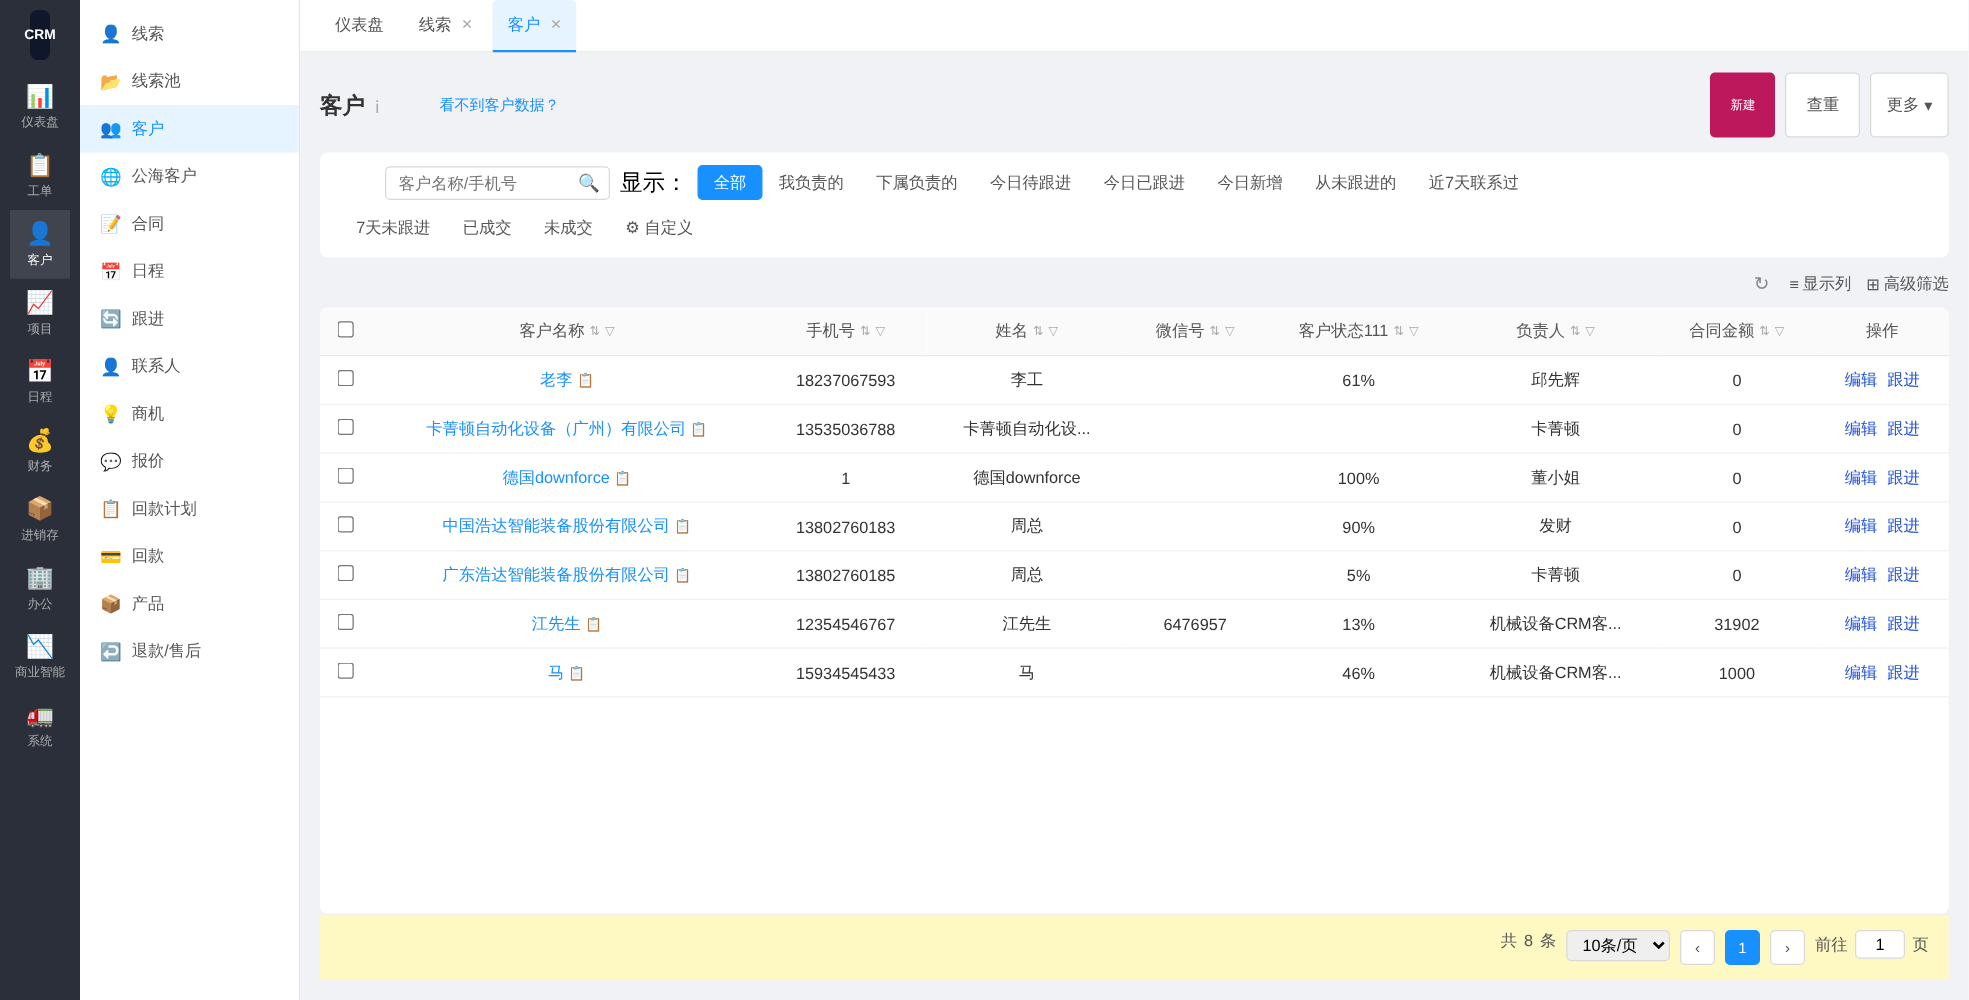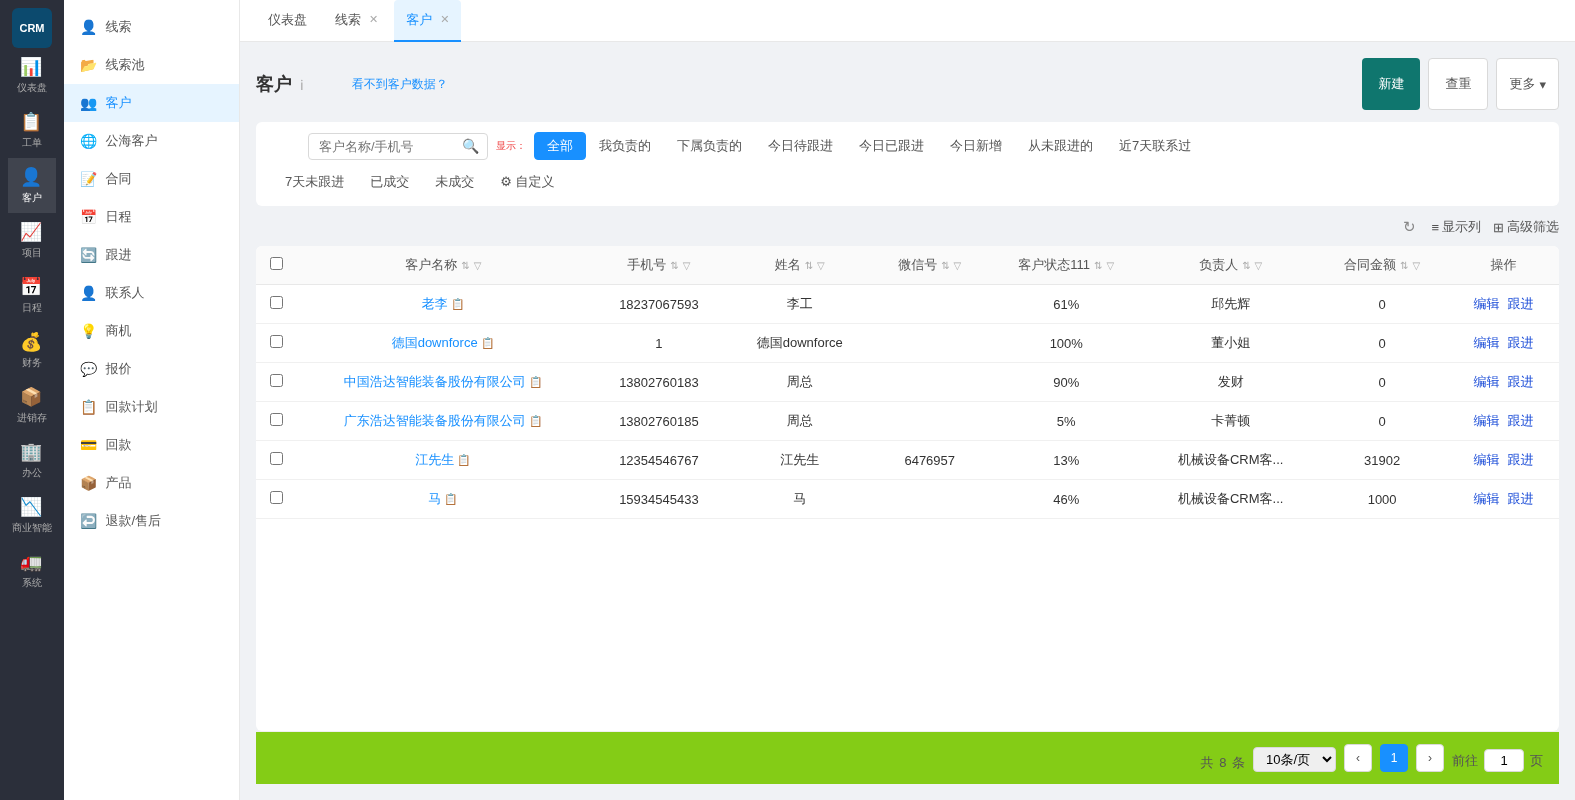--- a/index.html
+++ b/index.html
@@ -11,26 +11,26 @@
       background: #2b2f3a;
       display: flex;
       flex-direction: column;
       align-items: center;
       padding-top: 8px;
       flex-shrink: 0;
       height: 800px;
       overflow-y: auto;
     }
     .icon-sidebar .logo {
-      width: 40px; height: 40px;
-      background: #0c4a6e;
+      width: 16px; height: 40px;
+      background: #0f172a;
       border-radius: 6px;
       display: flex; align-items: center; justify-content: center;
       color: white; font-weight: bold; font-size: 11px;
-      margin-bottom: 0;
+      margin-bottom: 10px;
     }
     .icon-sidebar-item {
       display: flex; flex-direction: column; align-items: center;
       color: #aaa; cursor: pointer; padding: 8px 4px; width: 100%;
       font-size: 10px; gap: 3px;
     }
     .icon-sidebar-item:hover, .icon-sidebar-item.active { color: white; background: rgba(255,255,255,0.1); }
     .icon-sidebar-item .icon-shape { font-size: 18px; }
 
     
@@ -90,34 +90,34 @@
 
     
     .page-header {
       display: flex; align-items: center; justify-content: space-between;
       margin-bottom: 12px;
     }
     .page-title-area { display: flex; align-items: center; gap: 8px; }
     .page-title { font-size: 18px; font-weight: 600; }
     .page-hint { color: #1890ff; font-size: 12px; cursor: pointer; margin-left: 40px; }
     .page-actions { display: flex; gap: 8px; }
-    .btn-primary { background: #0f766e; color: white; border: none; border-radius: 4px; padding: 1px 16px; cursor: pointer; font-size: 13px; }
+    .btn-primary { background: #be185d; color: white; border: none; border-radius: 4px; padding: 1px 16px; cursor: pointer; font-size: 10px; }
     .btn-default { background: white; color: #555; border: 1px solid #d9d9d9; border-radius: 4px; padding: 6px 16px; cursor: pointer; font-size: 13px; }
     .btn-more { background: white; color: #555; border: 1px solid #d9d9d9; border-radius: 4px; padding: 16px 12px; cursor: pointer; font-size: 13px; display: flex; align-items: center; gap: 4px; }
 
     
     .filter-bar {
       background: white;
       border-radius: 6px;
       padding: 10px 16px;
       margin-bottom: 8px;
       flex-shrink: 0;
     }
     .filter-row { display: flex; align-items: center; gap: 8px; flex-wrap: wrap; }
-    .filter-row .label { color: #ef4444; font-size: 10px; white-space: nowrap; font-family: Liberation Mono, monospace; }
+    .filter-row .label { color: #000000; font-size: 18px; white-space: nowrap; font-family: Liberation Mono, monospace; }
     .filter-btn {
       padding: 4px 12px; border-radius: 4px; border: 1px solid transparent;
       cursor: pointer; font-size: 13px; background: transparent; color: #555;
     }
     .filter-btn.active { background: #1890ff; color: white; border-color: #1890ff; }
     .filter-row2 { display: flex; align-items: center; gap: 8px; margin-top: 8px; flex-wrap: wrap; }
     .search-input-wrap {
       position: relative; display: flex; align-items: center; padding-left: 36px;
     }
     .search-input {
@@ -154,22 +154,22 @@
     tbody tr { border-bottom: 1px solid #f0f0f0; }
     tbody td { padding: 10px 12px; text-align: center; font-size: 13px; color: #333; white-space: nowrap; }
     .td-link { color: #1890ff; cursor: pointer; }
     .td-action { color: #1d4ed8; cursor: pointer; font-size: 13px; }
     .td-action + .td-action { margin-left: 8px; }
     .checkbox-col { width: 40px; }
     input[type=checkbox] { cursor: pointer; }
 
     
     .pagination {
-      display: flex; align-items: flex-end; justify-content: flex-end;
-      gap: 8px; padding: 12px 16px; background: #84cc16; border-top: 1px solid #f0f0f0;
+      display: flex; align-items: flex-start; justify-content: flex-end;
+      gap: 8px; padding: 12px 16px; background: #fef9c3; border-top: 1px solid #f0f0f0;
       flex-shrink: 0;
     }
     .page-info { color: #555; font-size: 13px; }
     .page-size-select { border: 1px solid #d9d9d9; border-radius: 4px; padding: 3px 8px; font-size: 13px; cursor: pointer; }
     .page-btn {
       width: 28px; height: 28px; border: 1px solid #d9d9d9; border-radius: 4px;
       display: flex; align-items: center; justify-content: center;
       cursor: pointer; color: #555; background: white; font-size: 12px;
     }
     .page-btn.active { background: #1890ff; color: white; border-color: #1890ff; }
@@ -419,20 +419,31 @@
         </thead>
         <tbody id="table-body">
             <tr>
               <td class="checkbox-col"><input type="checkbox" style=""></td>
               <td><span class="td-link">老李</span> <span style="color:#aaa;font-size:11px;">📋</span></td>
               <td>18237067593</td>
               <td>李工</td>
               <td></td>
               <td>61%</td>
               <td>邱先辉</td>
+              <td>0</td>
+              <td><span class="td-action">编辑</span><span class="td-action">跟进</span></td>
+            </tr>
+            <tr>
+              <td class="checkbox-col"><input type="checkbox" style=""></td>
+              <td><span class="td-link">卡菁顿自动化设备（广州）有限公司</span> <span style="color:#aaa;font-size:11px;">📋</span></td>
+              <td>13535036788</td>
+              <td>卡菁顿自动化设...</td>
+              <td></td>
+              <td></td>
+              <td>卡菁顿</td>
               <td>0</td>
               <td><span class="td-action">编辑</span><span class="td-action">跟进</span></td>
             </tr>
             <tr>
               <td class="checkbox-col"><input type="checkbox" style=""></td>
               <td><span class="td-link">德国downforce</span> <span style="color:#aaa;font-size:11px;">📋</span></td>
               <td>1</td>
               <td>德国downforce</td>
               <td></td>
               <td>100%</td>

